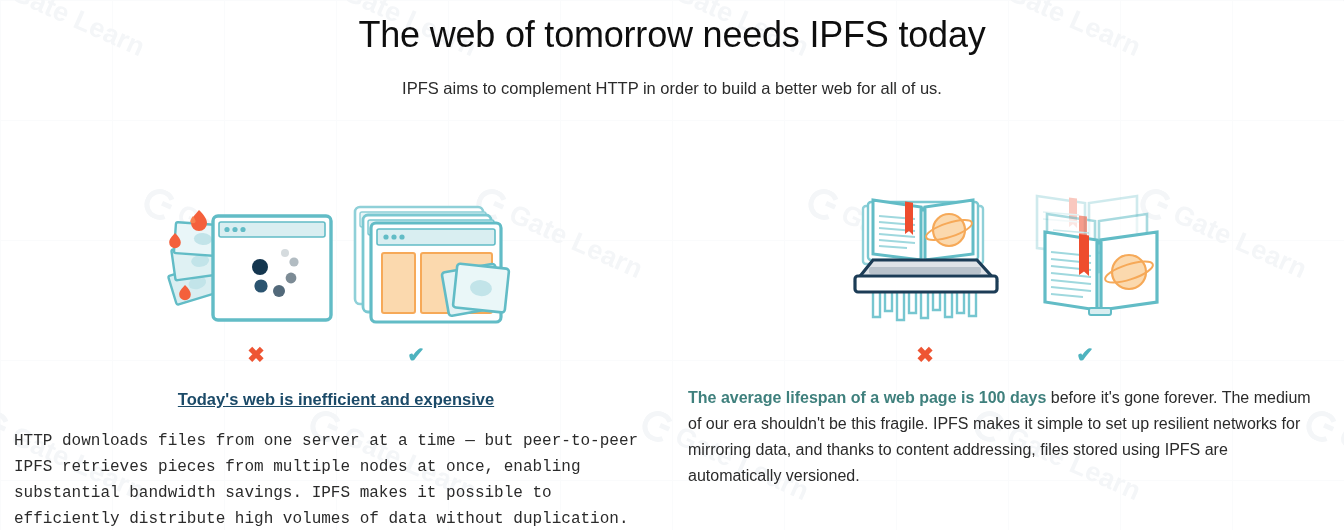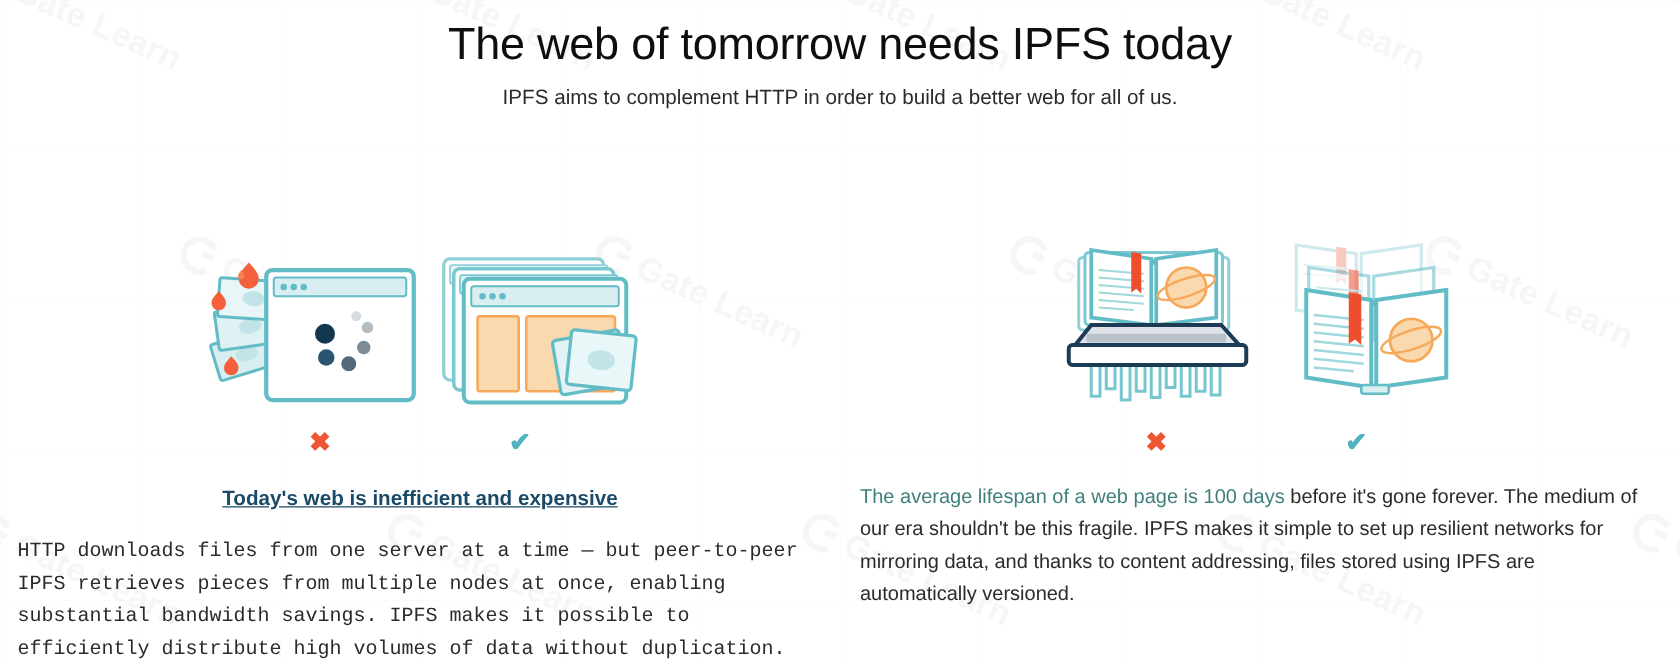--- a/index.html
+++ b/index.html
@@ -63,21 +63,21 @@
   #header { position: absolute; top: 0; left: 0; width: 1344px; text-align: center; }
   #page-title {
     margin: 0;
     padding-top: 14px;
     font-size: 36px;
     font-weight: 400;
     color: #0e0e0e;
     letter-spacing: -.2px;
   }
   #page-subtitle {
-    margin: 0;
+    margin: 10px;
     padding-top: 13px;
     font-size: 16.5px;
     color: #2b2b2b;
     font-weight: 400;
   }
 
   
   #columns {
     position: absolute;
     top: 178px; left: 0;
@@ -123,21 +123,21 @@
   }
   .col-body {
     margin: 20px 0 0 0;
     font-size: 16px;
     line-height: 1.62;
     color: #2b2b2b;
   }
   .col-body.left-body { text-align: left; font-family: Liberation Mono, monospace; }
   .inline-link {
     color: #3f807d;
-    font-weight: 400;
+    font-weight: 700;
     text-decoration: none;
   }
 
   svg { display: block; overflow: visible; }
 </style>
 </head>
 <body>
 
 <div id="page">
 

